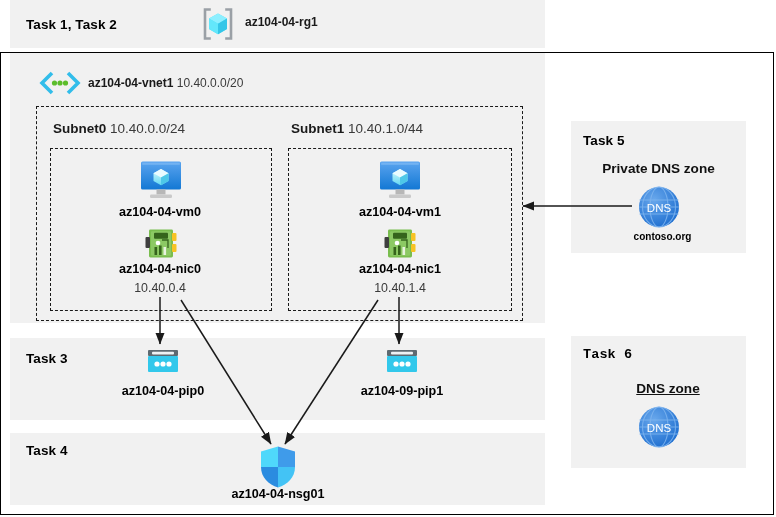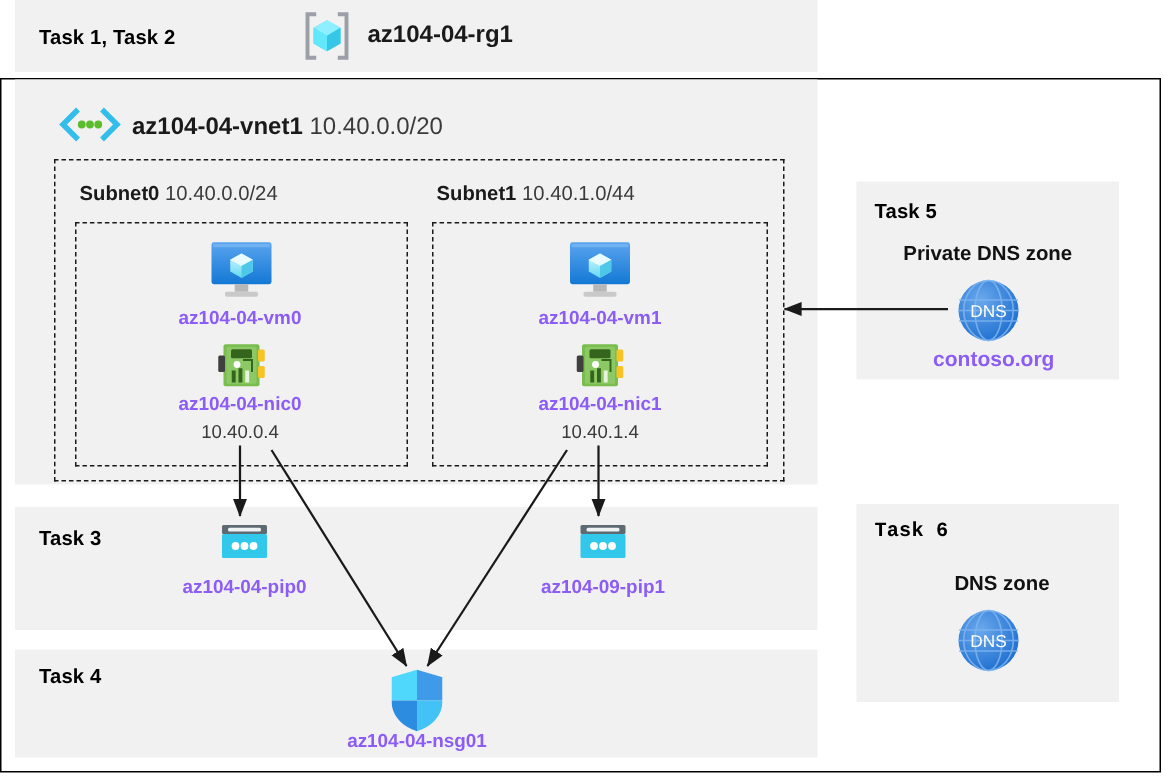--- a/index.html
+++ b/index.html
@@ -25,31 +25,31 @@
     position:absolute;border:1.6px dashed #1a1a1a;box-sizing:border-box;
     background:transparent;
   }
 
   
   .task-label{
     position:absolute;color:#000000;font-weight:bold;font-size:13.5px;
     letter-spacing:.1px;white-space:nowrap;
   }
   .res-title{
-    position:absolute;font-size:16px;white-space:nowrap;color:#1a1a1a;
+    position:absolute;font-size:12px;white-space:nowrap;color:#1a1a1a;
   }
   .res-title b{font-weight:bold;color:#1a1a1a;}
   .res-title span.cidr{font-weight:normal;color:#3a3a3a;}
   .subnet-title{
     position:absolute;font-size:13.5px;white-space:nowrap;color:#1a1a1a;
   }
   .subnet-title b{font-weight:bold;}
   .subnet-title span.cidr{font-weight:normal;color:#3a3a3a;}
   .node-label{
-    position:absolute;font-size:12.6px;font-weight:bold;color:#8b5cf6;
+    position:absolute;font-size:12.6px;font-weight:bold;color:#000000;
     white-space:nowrap;text-align:center;
   }
   .node-sub{
     position:absolute;font-size:12.4px;font-weight:normal;color:#3a3a3a;
     white-space:nowrap;text-align:center;
   }
   .zone-title{
     position:absolute;font-size:13.6px;font-weight:bold;color:#111111;
     white-space:nowrap;text-align:center;
   }
@@ -280,27 +280,27 @@
     <g fill="none" stroke="#7fb5ef" stroke-width="1.1" opacity=".85">
       <ellipse cx="22" cy="22" rx="9" ry="20"></ellipse>
       <ellipse cx="22" cy="22" rx="16.5" ry="20"></ellipse>
       <line x1="2.4" y1="15" x2="41.6" y2="15"></line>
       <line x1="2.4" y1="29" x2="41.6" y2="29"></line>
       <line x1="2" y1="22" x2="42" y2="22"></line>
     </g>
     <text x="22" y="26.6" text-anchor="middle" font-family="Liberation Sans, sans-serif" font-size="11.5" fill="#ffffff">DNS</text>
   </svg>
 </div>
-<div class="node-label" style="left:571px;top:231px;width:183px;font-size:14px;">contoso.org</div>
+<div class="node-label" style="left:571px;top:231px;width:183px;font-size:10px;">contoso.org</div>
 
 <div class="panel" style="left:571px;top:336px;width:175px;height:132px;"></div>
 
 <div class="task-label" style="left:583px;top:347px;font-family:Liberation Mono, monospace;">Task 6</div>
 
-<div class="zone-title" style="left:571px;top:381px;width:194px;">DNS zone</div>
+<div class="zone-title" style="left:571px;top:381px;width:194px;text-decoration:underline;">DNS zone</div>
 
 <div class="icon dns-icon" style="left:637px;top:405px;">
   <svg viewBox="0 0 44 44" width="44" height="44">
     <defs>
       <radialGradient id="dnsg2" cx="38%" cy="32%" r="72%">
         <stop offset="0%" stop-color="#69a8ec"></stop>
           <stop offset="100%" stop-color="#1f6fd0"></stop>
       </radialGradient>
     </defs>
     <circle cx="22" cy="22" r="20" fill="url(#dnsg2)"></circle>

